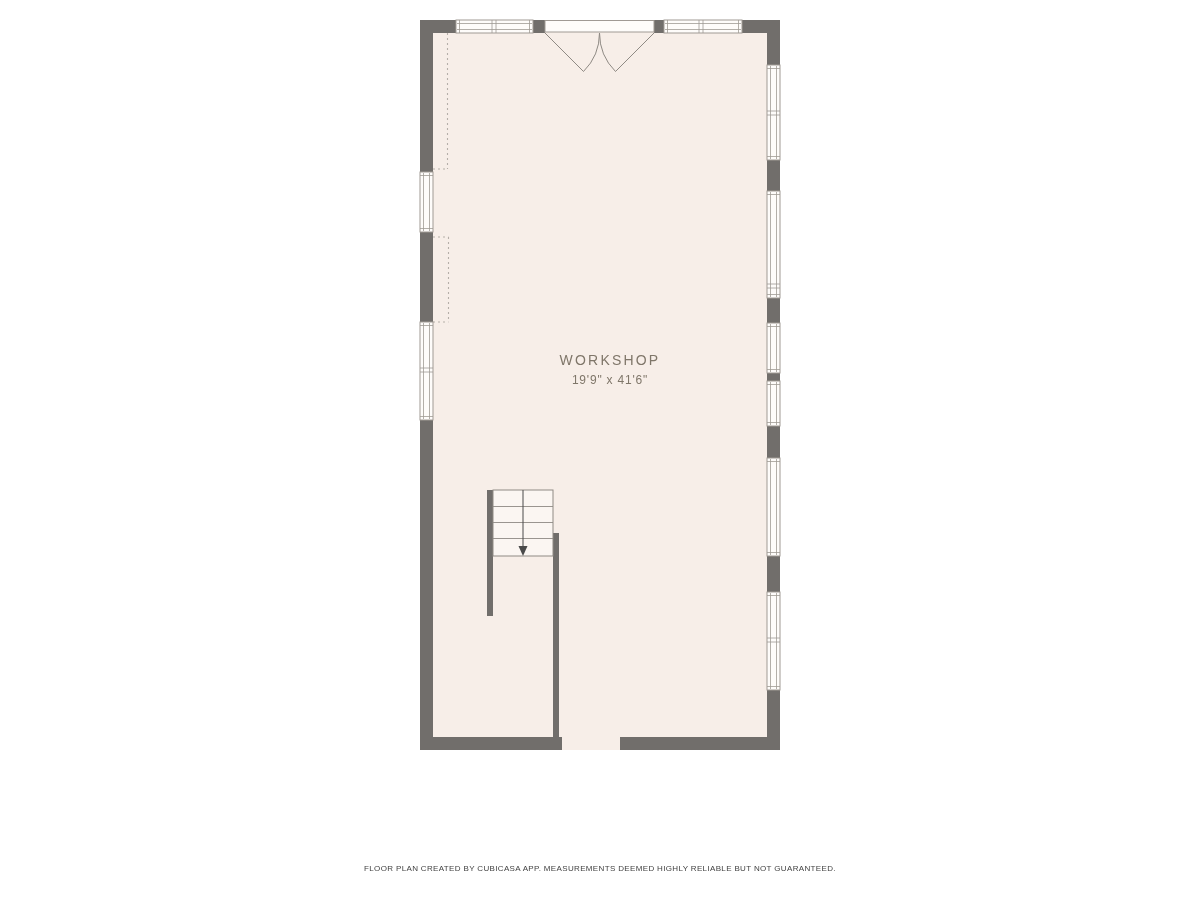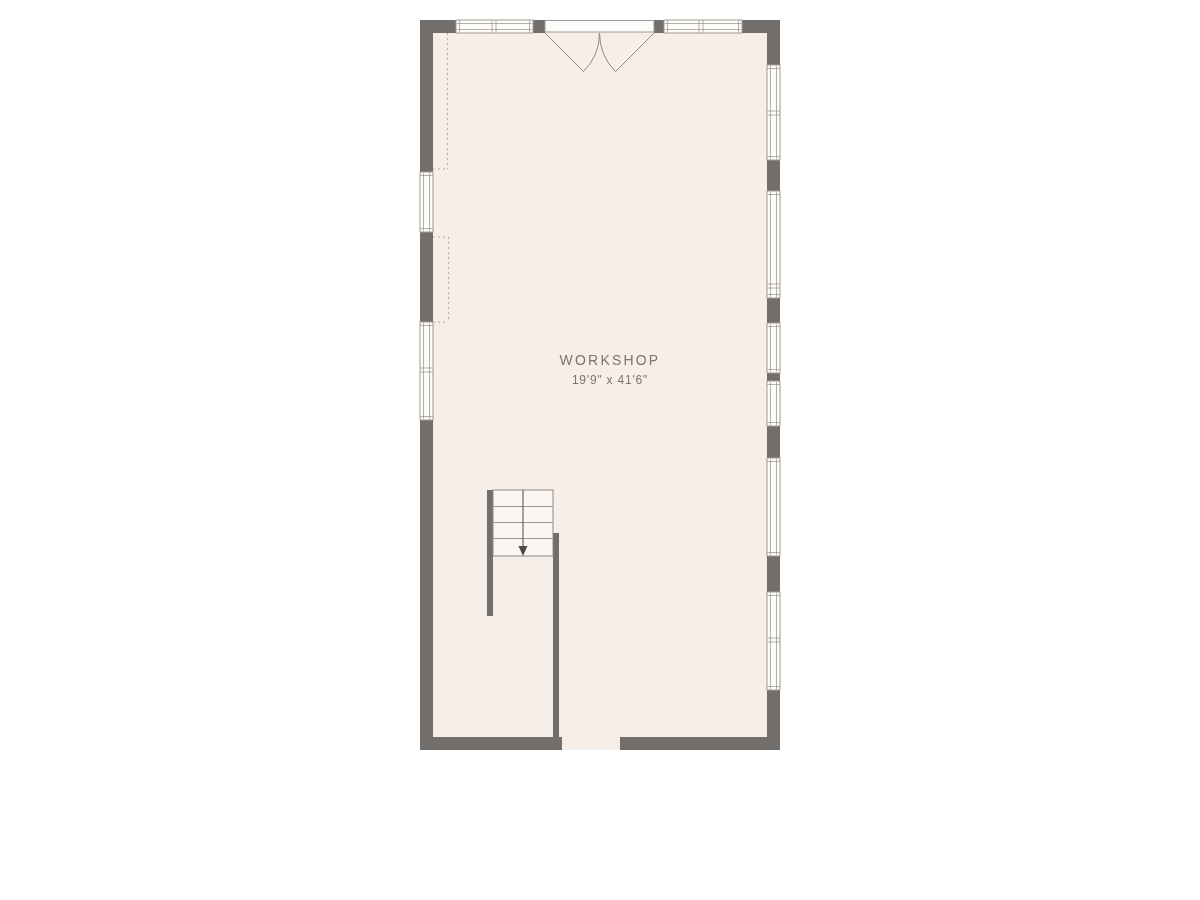--- a/index.html
+++ b/index.html
@@ -111,13 +111,14 @@
       <rect x="493" y="490" width="60" height="66" fill="#fbf6f2" stroke="#8f8a84" stroke-width="1"></rect>
       <line x1="493" y1="506.5" x2="553" y2="506.5" stroke="#8f8a84" stroke-width="0.9"></line>
       <line x1="493" y1="522.5" x2="553" y2="522.5" stroke="#8f8a84" stroke-width="0.9"></line>
       <line x1="493" y1="538.5" x2="553" y2="538.5" stroke="#8f8a84" stroke-width="0.9"></line>
       <line x1="523" y1="490" x2="523" y2="547" stroke="#4a4a4a" stroke-width="1"></line>
       <polygon points="518.5,546 527.5,546 523,556" fill="#4a4a4a"></polygon>
     </svg>
 
   <div class="overlay" id="room-label">WORKSHOP</div>
   <div class="overlay" id="room-dims">19'9" x 41'6"</div>
+  <div class="overlay" id="disclaimer">FLOOR PLAN CREATED BY CUBICASA APP. MEASUREMENTS DEEMED HIGHLY RELIABLE BUT NOT GUARANTEED.</div>
 </div>
 
 </body></html>

